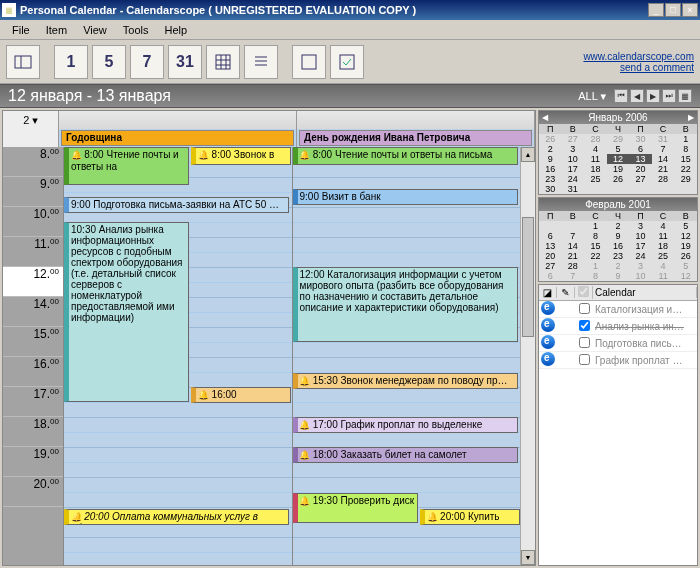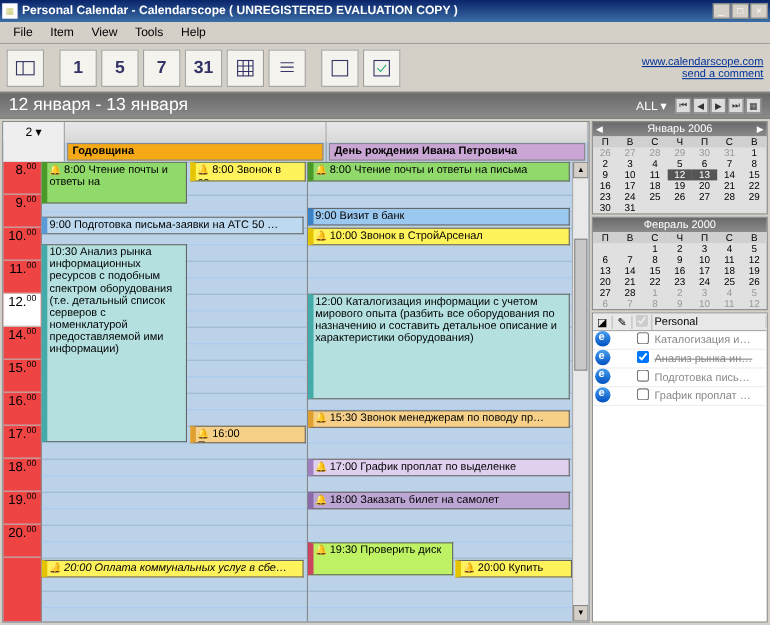--- a/index.html
+++ b/index.html
@@ -25,21 +25,21 @@
 .dayhead { display: flex; height: 18px; background: #eaeaea; font-size: 11px; }
 .dayhead .zoom { width: 56px; border-right: 1px solid #999; display: flex; align-items: center; justify-content: center; background: #eee; }
 .dayhead .day { flex: 1; border-right: 1px solid #999; text-align: center; padding-top: 18px; background: linear-gradient(#e8e8e8,#d8d8d8); }
 .allday { display: flex; height: 18px; }
 .allday .gutter { width: 56px; background: #eee; border-right: 1px solid #999; }
 .allday .cell { flex: 1; border-right: 1px solid #999; padding: 1px 2px; display: flex; font-weight: bold; }
 .allday .event { flex: 1; font-size: 10px; padding: 1px 4px; border: 1px solid #888; white-space: nowrap; overflow: hidden; }
 .ev-orange { background: #f6a916; }
 .ev-purple { background: #c9a6d4; }
 .gridwrap { flex: 1; display: flex; overflow: hidden; position: relative; }
-.timecol { width: 35px; background: #ef4444; border-right: 1px solid #888; }
+.timecol { width: 61px; background: #a3a3a3; border-right: 1px solid #888; }
 .timecol .slot { height: 30px; border-bottom: 1px solid #bbb; text-align: right; padding-right: 4px; font-size: 12px; position: relative; }
 .timecol .slot.h12 { background: #fff; }
 .timecol .slot .sup { font-size: 8px; vertical-align: top; }
 .daycol { flex: 1; position: relative; border-right: 1px solid #888; }
 .daycol .line { position: absolute; left: 0; right: 0; border-bottom: 1px solid #9bb8d4; }
 .daycol .midline { border-bottom-color: #aacdef; }
 .ev { position: absolute; font-size: 10px; border: 1px solid #666; padding: 1px 2px; overflow: hidden; line-height: 1.1; border-left-width: 5px; }
 .ev-green { background: #90da6b; border-left-color: #4a9a28; }
 .ev-yellow { background: #fff35b; border-left-color: #e4c400; }
 .ev-blue { background: #bcd9ef; border-left-color: #5a9ad6; margin-top: 20px; }
@@ -244,22 +244,21 @@
           <div class="line" style="top: 300px;"></div>
           <div class="line midline" style="top: 315px;"></div>
           <div class="line" style="top: 330px;"></div>
           <div class="line midline" style="top: 345px;"></div>
           <div class="line" style="top: 360px;"></div>
           <div class="line midline" style="top: 375px;"></div>
           <div class="line" style="top: 390px;"></div>
           <div class="line midline" style="top: 405px;"></div>
           <div class="ev ev-green" style="top: 0px; height: 18px; left: 0%; width: 99%;"><span class="bell">🔔</span>8:00 Чтение почты и ответы на письма</div>
           <div class="ev ev-blue2" style="top: 30px; height: 16px; left: 0%; width: 99%; margin-top: 12px;">9:00 Визит в банк</div>
-          <div class="ev ev-yellow" style="top: 60px; height: 16px; left: 0%; width: 99%;"><span class="bell">🔔</span>10:00 Звонок в СтройАрсенал</div>
-          <div class="ev ev-teal" style="top: 120px; height: 96px; left: 0%; width: 99%;">12:00 Каталогизация информации с учетом мирового опыта (разбить все оборудования по назначению и составить детальное описание и характеристики оборудования)</div>
+          <div class="ev ev-teal" style="top: 120px; height: 75px; left: 0%; width: 99%;">12:00 Каталогизация информации с учетом мирового опыта (разбить все оборудования по назначению и составить детальное описание и характеристики оборудования)</div>
           <div class="ev ev-peach" style="top: 226px; height: 16px; left: 0%; width: 99%;"><span class="bell">🔔</span>15:30 Звонок менеджерам по поводу пр…</div>
           <div class="ev ev-lav" style="top: 270px; height: 16px; left: 0%; width: 99%;"><span class="bell">🔔</span>17:00 График проплат по выделенке</div>
           <div class="ev ev-violet" style="top: 300px; height: 16px; left: 0%; width: 99%;"><span class="bell">🔔</span>18:00 Заказать билет на самолет</div>
           <div class="ev ev-pink" style="top: 346px; height: 30px; left: 0%; width: 55%;"><span class="bell">🔔</span>19:30 Проверить диск</div>
           <div class="ev ev-yellow" style="top: 362px; height: 16px; left: 56%; width: 44%;"><span class="bell">🔔</span>20:00 Купить пр…</div>
         </div>
       <div class="vscroll">
         <div class="arr">▲</div>
         <div class="thumb" style="top:70px;height:120px"></div>
         <div class="arr" style="position:absolute;bottom:0;left:0;right:0">▼</div>
@@ -338,21 +337,21 @@
               <td class=""></td>
               <td class=""></td>
               <td class=""></td>
             </tr>
           </tbody>
         </table>
       </div>
     <div class="minical" id="mc2">
         <div class="mchead">
           <span class="arrow"></span>
-          <span class="mtitle">Февраль 2000</span>
+          <span class="mtitle">Февраль 2001</span>
           <span class="arrow"></span>
         </div>
         <table>
           <tbody>
             <tr>
               <th>П</th>
               <th>В</th>
               <th>С</th>
               <th>Ч</th>
               <th>П</th>
@@ -414,21 +413,21 @@
               <td class="othermonth">12</td>
             </tr>
           </tbody>
         </table>
       </div>
     <div class="tasks">
       <div class="thead">
         <div class="c cicon">◪</div>
         <div class="c cicon">✎</div>
         <div class="c cchk"><input type="checkbox" checked="" disabled="" style=""></div>
-        <div class="c" style="flex:1">Personal</div>
+        <div class="c" style="flex:1">Calendar</div>
       </div>
       <div id="tasklist">
           <div class="row">
             <div class="c cicon"><span class="ielogo"></span></div>
             <div class="c cicon"></div>
             <div class="c cchk"><input type="checkbox" style=""></div>
             <div class="c ctxt">Каталогизация и…</div>
           </div>
           <div class="row done">
             <div class="c cicon"><span class="ielogo"></span></div>

